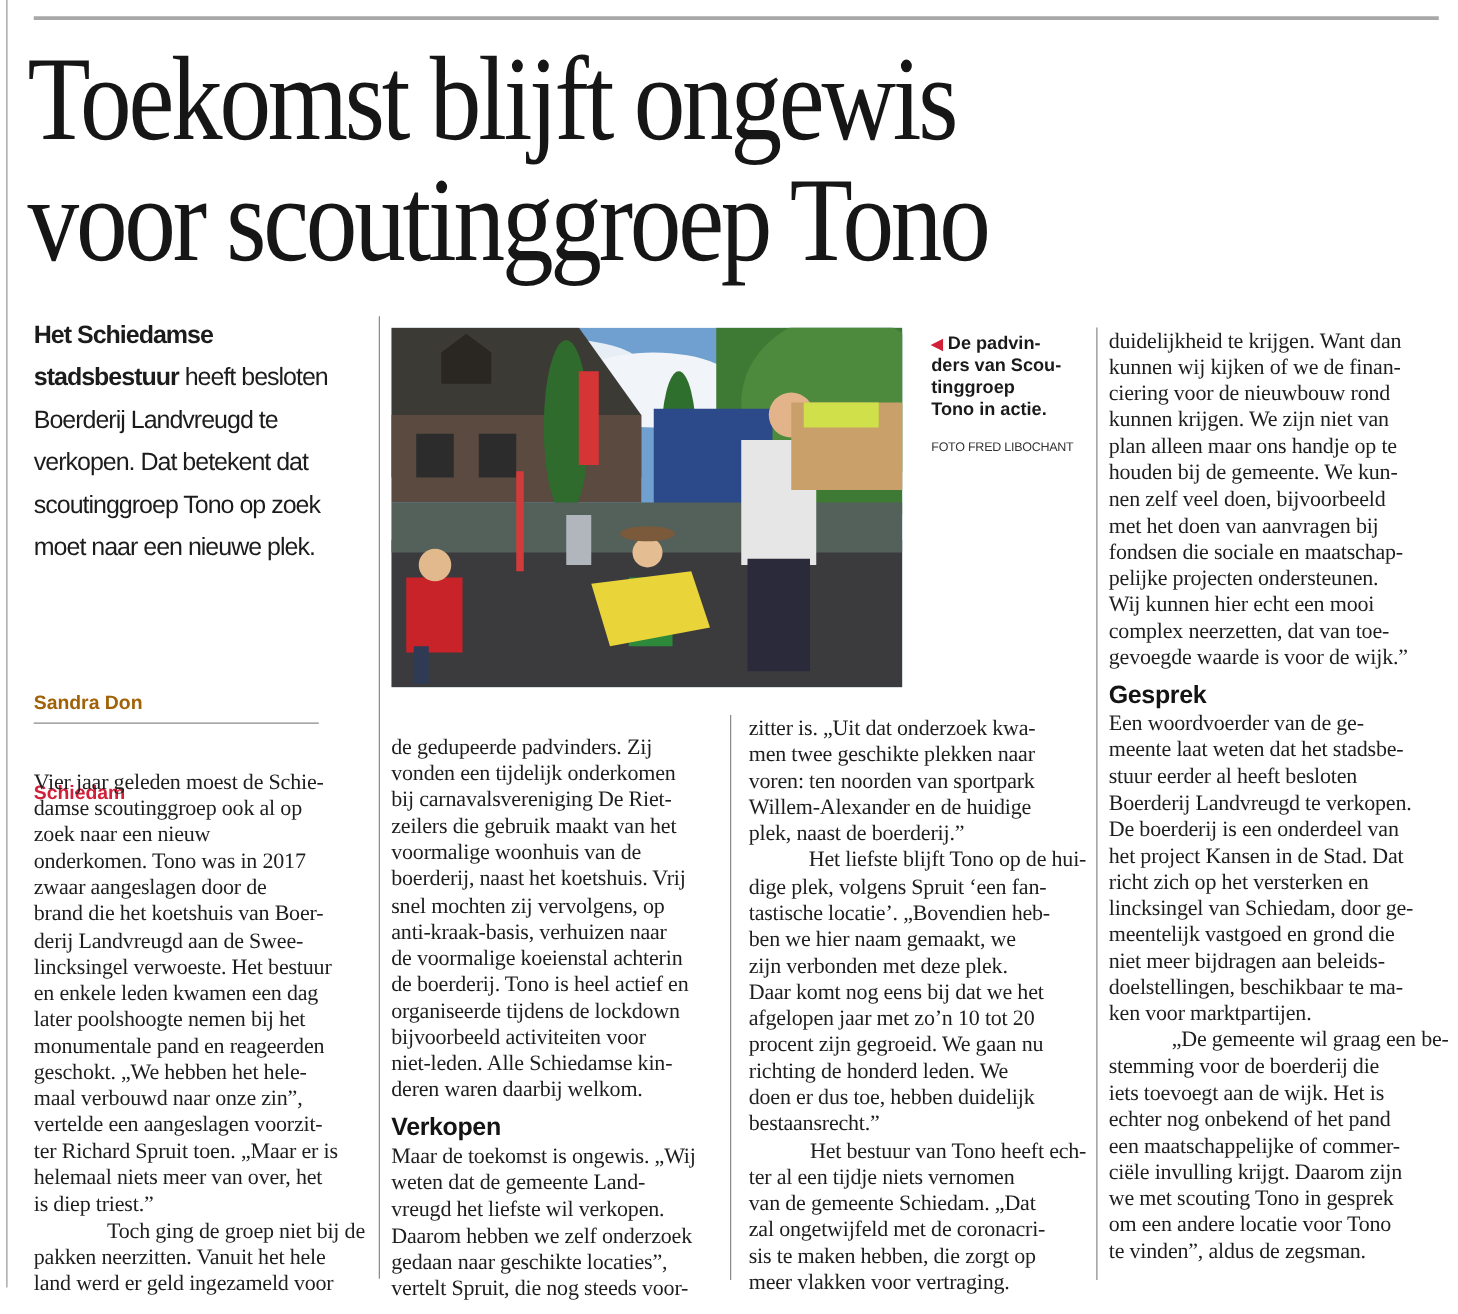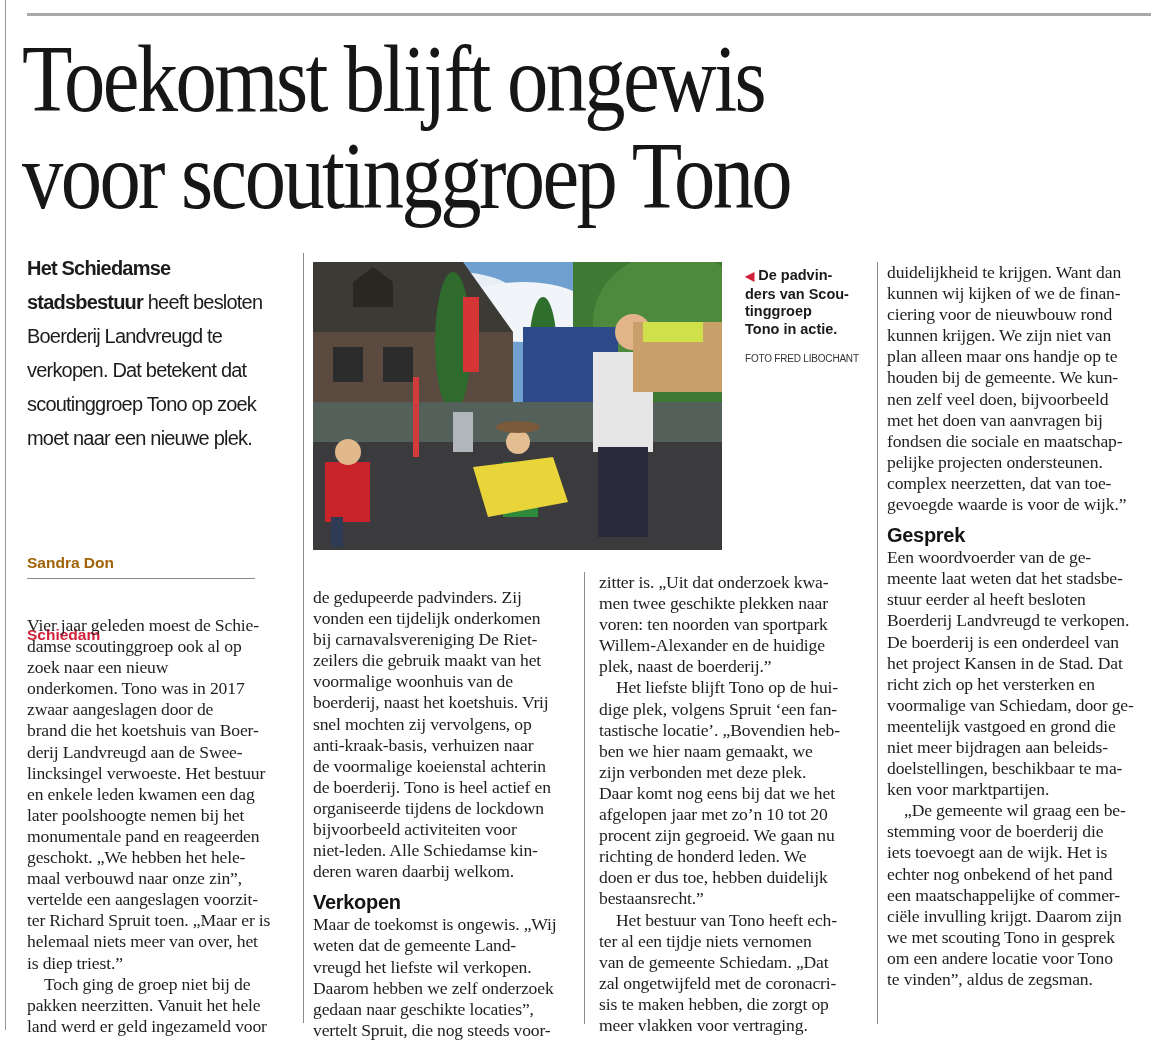--- a/index.html
+++ b/index.html
@@ -17,21 +17,21 @@
     letter-spacing: -0.8px; color: #1c1c1c; }
   .intro b { font-weight: bold; }
   .byline { position: absolute; left: 27px; top: 554px; font-family: "Liberation Sans", sans-serif;
     font-weight: bold; font-size: 15.5px; color: #a16207; }
   .byline-rule { position: absolute; left: 27px; top: 578px; width: 228px; height: 1px; background: #8a8a8a; }
   .dateline { position: absolute; left: 27px; top: 582px; font-family: "Liberation Sans", sans-serif;
     font-weight: bold; font-size: 15.5px; color: #d0203a; margin-top: 44px; }
   .col { position: absolute; font-family: "Liberation Serif", "DejaVu Serif", serif;
     font-size: 17.6px; line-height: 21.1px; color: #1e1e1e; letter-spacing: -0.15px; }
   .col .ln { display: block; white-space: nowrap; }
-  .col .ind { padding-left: 17px; }
+  .col .ind { padding-left: 17px; text-align: right; }
   .col .sub { display: block; font-family: "Liberation Sans", sans-serif; font-weight: bold;
     font-size: 20px; line-height: 24px; margin-top: 8px; letter-spacing: -0.3px; color: #141414; }
   .photo { position: absolute; left: 313px; top: 262px; width: 409px; height: 288px; overflow: hidden; }
   .caption { position: absolute; left: 745px; top: 267px; width: 125px;
     font-family: "Liberation Sans", sans-serif; font-weight: bold; font-size: 14.5px; line-height: 17.5px; color: #1a1a1a; }
   .caption .arrow { color: #d0203a; font-size: 12px; }
   .credit { position: absolute; left: 745px; top: 353px; font-family: "Liberation Sans", sans-serif;
     font-size: 10px; color: #333; letter-spacing: -0.2px; }
 </style>
 </head>
@@ -175,31 +175,32 @@
   <span class="ln">duidelijkheid te krijgen. Want dan</span>
   <span class="ln">kunnen wij kijken of we de finan-</span>
   <span class="ln">ciering voor de nieuwbouw rond</span>
   <span class="ln">kunnen krijgen. We zijn niet van</span>
   <span class="ln">plan alleen maar ons handje op te</span>
   <span class="ln">houden bij de gemeente. We kun-</span>
   <span class="ln">nen zelf veel doen, bijvoorbeeld</span>
   <span class="ln">met het doen van aanvragen bij</span>
   <span class="ln">fondsen die sociale en maatschap-</span>
   <span class="ln">pelijke projecten ondersteunen.</span>
+  <span class="ln">Wij kunnen hier echt een mooi</span>
   <span class="ln">complex neerzetten, dat van toe-</span>
   <span class="ln">gevoegde waarde is voor de wijk.”</span>
   <span class="sub">Gesprek</span>
   <span class="ln">Een woordvoerder van de ge-</span>
   <span class="ln">meente laat weten dat het stadsbe-</span>
   <span class="ln">stuur eerder al heeft besloten</span>
   <span class="ln">Boerderij Landvreugd te verkopen.</span>
   <span class="ln">De boerderij is een onderdeel van</span>
   <span class="ln">het project Kansen in de Stad. Dat</span>
   <span class="ln">richt zich op het versterken en</span>
-  <span class="ln">voormalige van Schiedam, door ge-</span>
+  <span class="ln">lincksingel van Schiedam, door ge-</span>
   <span class="ln">meentelijk vastgoed en grond die</span>
   <span class="ln">niet meer bijdragen aan beleids-</span>
   <span class="ln">doelstellingen, beschikbaar te ma-</span>
   <span class="ln">ken voor marktpartijen.</span>
   <span class="ln ind">„De gemeente wil graag een be-</span>
   <span class="ln">stemming voor de boerderij die</span>
   <span class="ln">iets toevoegt aan de wijk. Het is</span>
   <span class="ln">echter nog onbekend of het pand</span>
   <span class="ln">een maatschappelijke of commer-</span>
   <span class="ln">ciële invulling krijgt. Daarom zijn</span>

